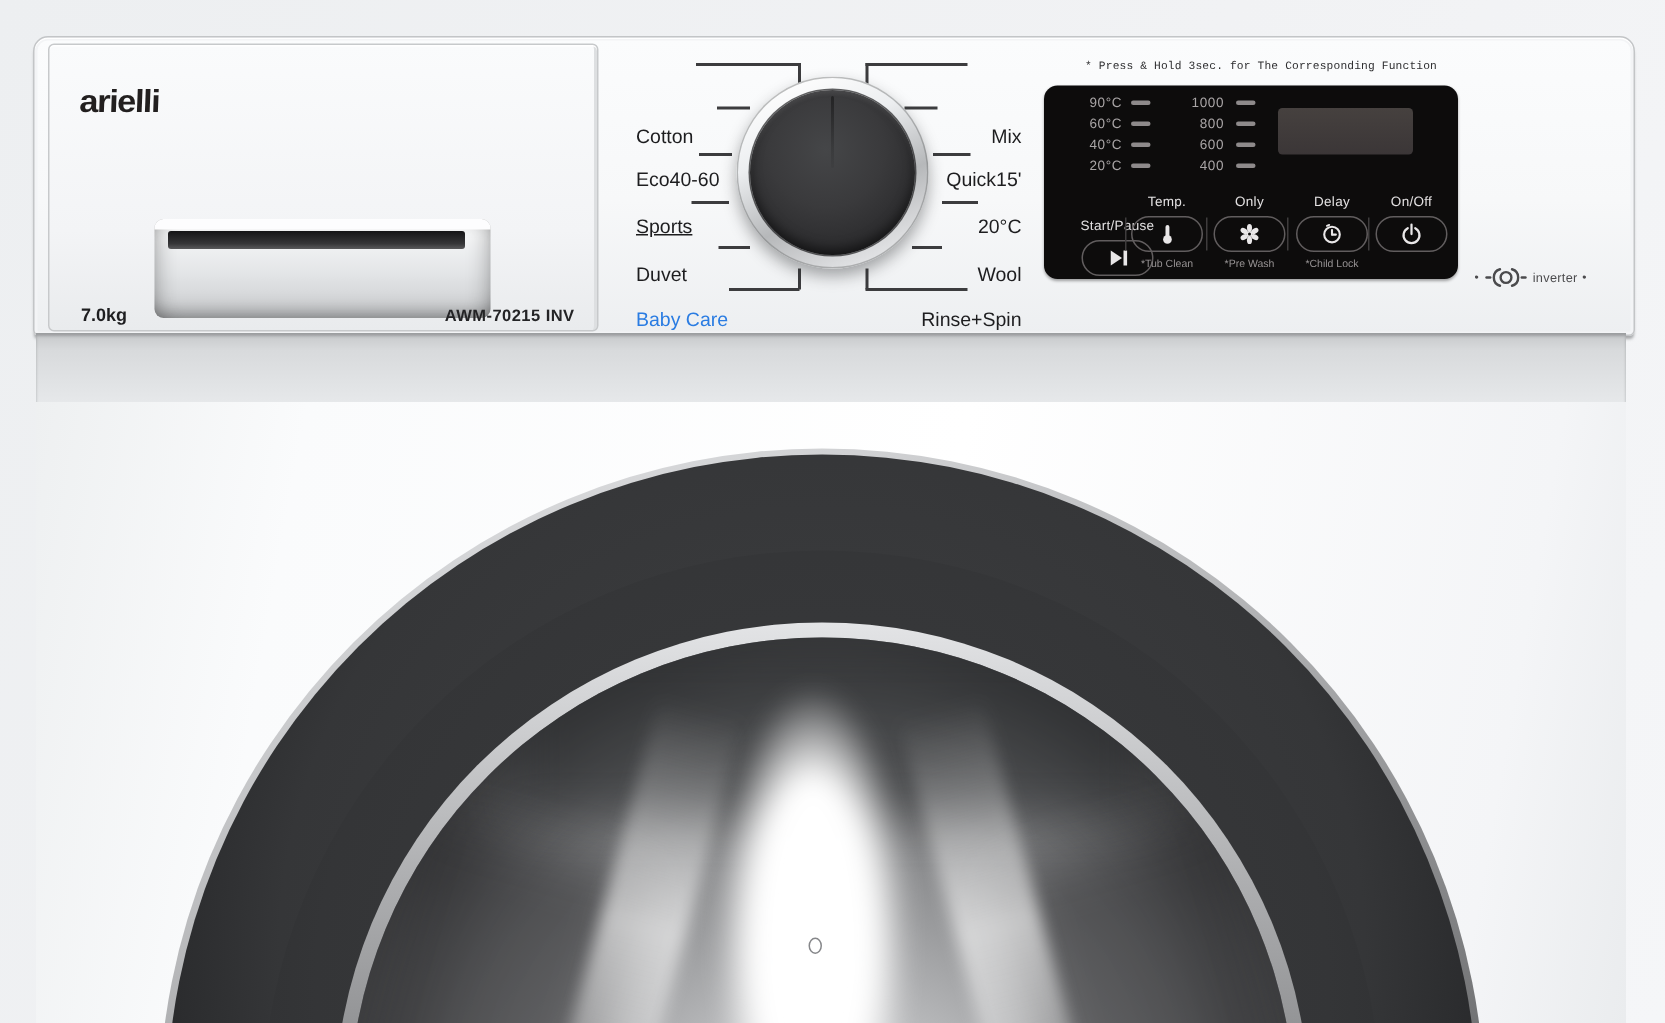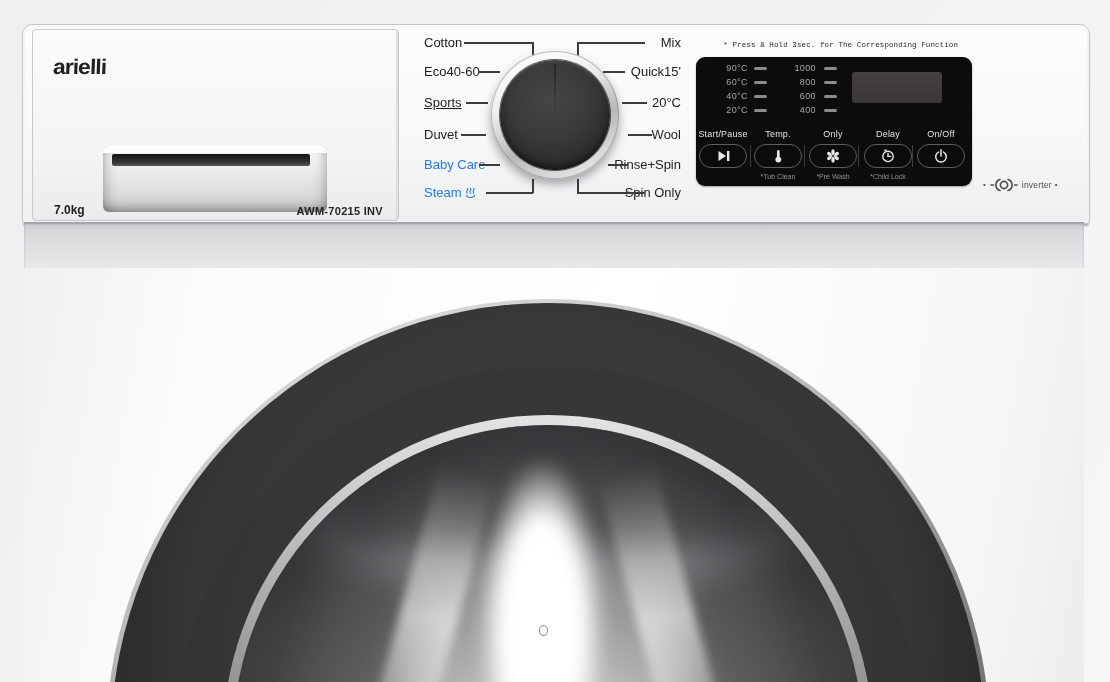--- a/index.html
+++ b/index.html
@@ -24,21 +24,21 @@
   .model{right:15px;bottom:3px;font-size:11px;font-weight:700;color:#242426;letter-spacing:.3px;}
   .recess{left:70px;top:116px;width:224px;height:66px;border-radius:6px;
     background:linear-gradient(180deg,#ffffff 0%,#f4f5f6 18%,#e3e5e7 55%,#c9cbcd 100%);
     box-shadow:inset 0 10px 10px -8px rgba(0,0,0,.25), inset 12px 0 14px -10px rgba(0,0,0,.28),
                inset -12px 0 14px -10px rgba(0,0,0,.28), inset 0 -12px 12px -9px rgba(0,0,0,.35);}
   .recess .lip{left:0;top:0;width:100%;height:7px;background:#fdfdfe;border-radius:6px 6px 0 0;}
   .recess .slot{left:9px;top:8px;width:198px;height:12px;border-radius:2px;
     background:linear-gradient(180deg,#141416 0%,#353537 70%,#59595b 100%);}
 
   
-  .pl{position:absolute;font-size:13px;font-weight:500;color:#1d1d1f;white-space:nowrap;height:14px;line-height:14px;}
+  .pl{position:absolute;font-size:13px;font-weight:500;color:#1d1d1f;white-space:nowrap;height:14px;line-height:14px;margin-top:48px;}
   .pl.blue{color:#2a7ce2;}
   .pl.rt{}
   .dline{position:absolute;background:#3c3c3e;}
   .dial-ring{left:491px;top:51px;width:128px;height:128px;border-radius:50%;
     background:linear-gradient(155deg,#ffffff 8%,#eceef0 35%,#b6b8ba 62%,#d9dadc 82%,#f4f5f7 100%);
     box-shadow:0 5px 10px rgba(40,42,44,.4), inset 0 0 0 1px rgba(110,112,114,.45);}
   .dial-knob{left:500px;top:60px;width:110px;height:110px;border-radius:50%;
     background:radial-gradient(circle at 46% 36%,#454648 0%,#3a3a3c 42%,#2b2b2d 74%,#1a1a1c 100%);
     box-shadow:inset 0 -4px 7px rgba(0,0,0,.5), inset 0 2px 3px rgba(255,255,255,.1), 0 0 0 1px rgba(12,12,14,.65);}
   .dial-pointer{left:554px;top:64px;width:2px;height:48px;border-radius:1px;
@@ -172,21 +172,21 @@
     <div class="s-label" style="left:84px;top:18px;width:36px;">800</div>
     <div class="s-label" style="left:84px;top:32px;width:36px;">600</div>
     <div class="s-label" style="left:84px;top:46px;width:36px;">400</div>
     <div class="led-dash" style="left:128px;top:9.5px;"></div>
     <div class="led-dash" style="left:128px;top:23.5px;"></div>
     <div class="led-dash" style="left:128px;top:37.5px;"></div>
     <div class="led-dash" style="left:128px;top:51.5px;"></div>
 
     <div class="abs cp-display"></div>
 
-    <div class="btn-group" style="left:-1px;top:72px;">
+    <div class="btn-group" style="left:-1px;top:88px;padding-left:22px;">
       <div class="btn-label">Start/Pause</div>
       <div class="pill">
         <svg width="16" height="16" viewBox="0 0 16 16">
             <polygon points="3.5,3 11,8 3.5,13" fill="#e9e7e8"></polygon>
             <rect x="12" y="3" width="2.4" height="10" fill="#e9e7e8"></rect>
           </svg>
       </div>
     </div>
     <div class="btn-group" style="left:54px;top:72px;">
       <div class="btn-label">Temp.</div>

